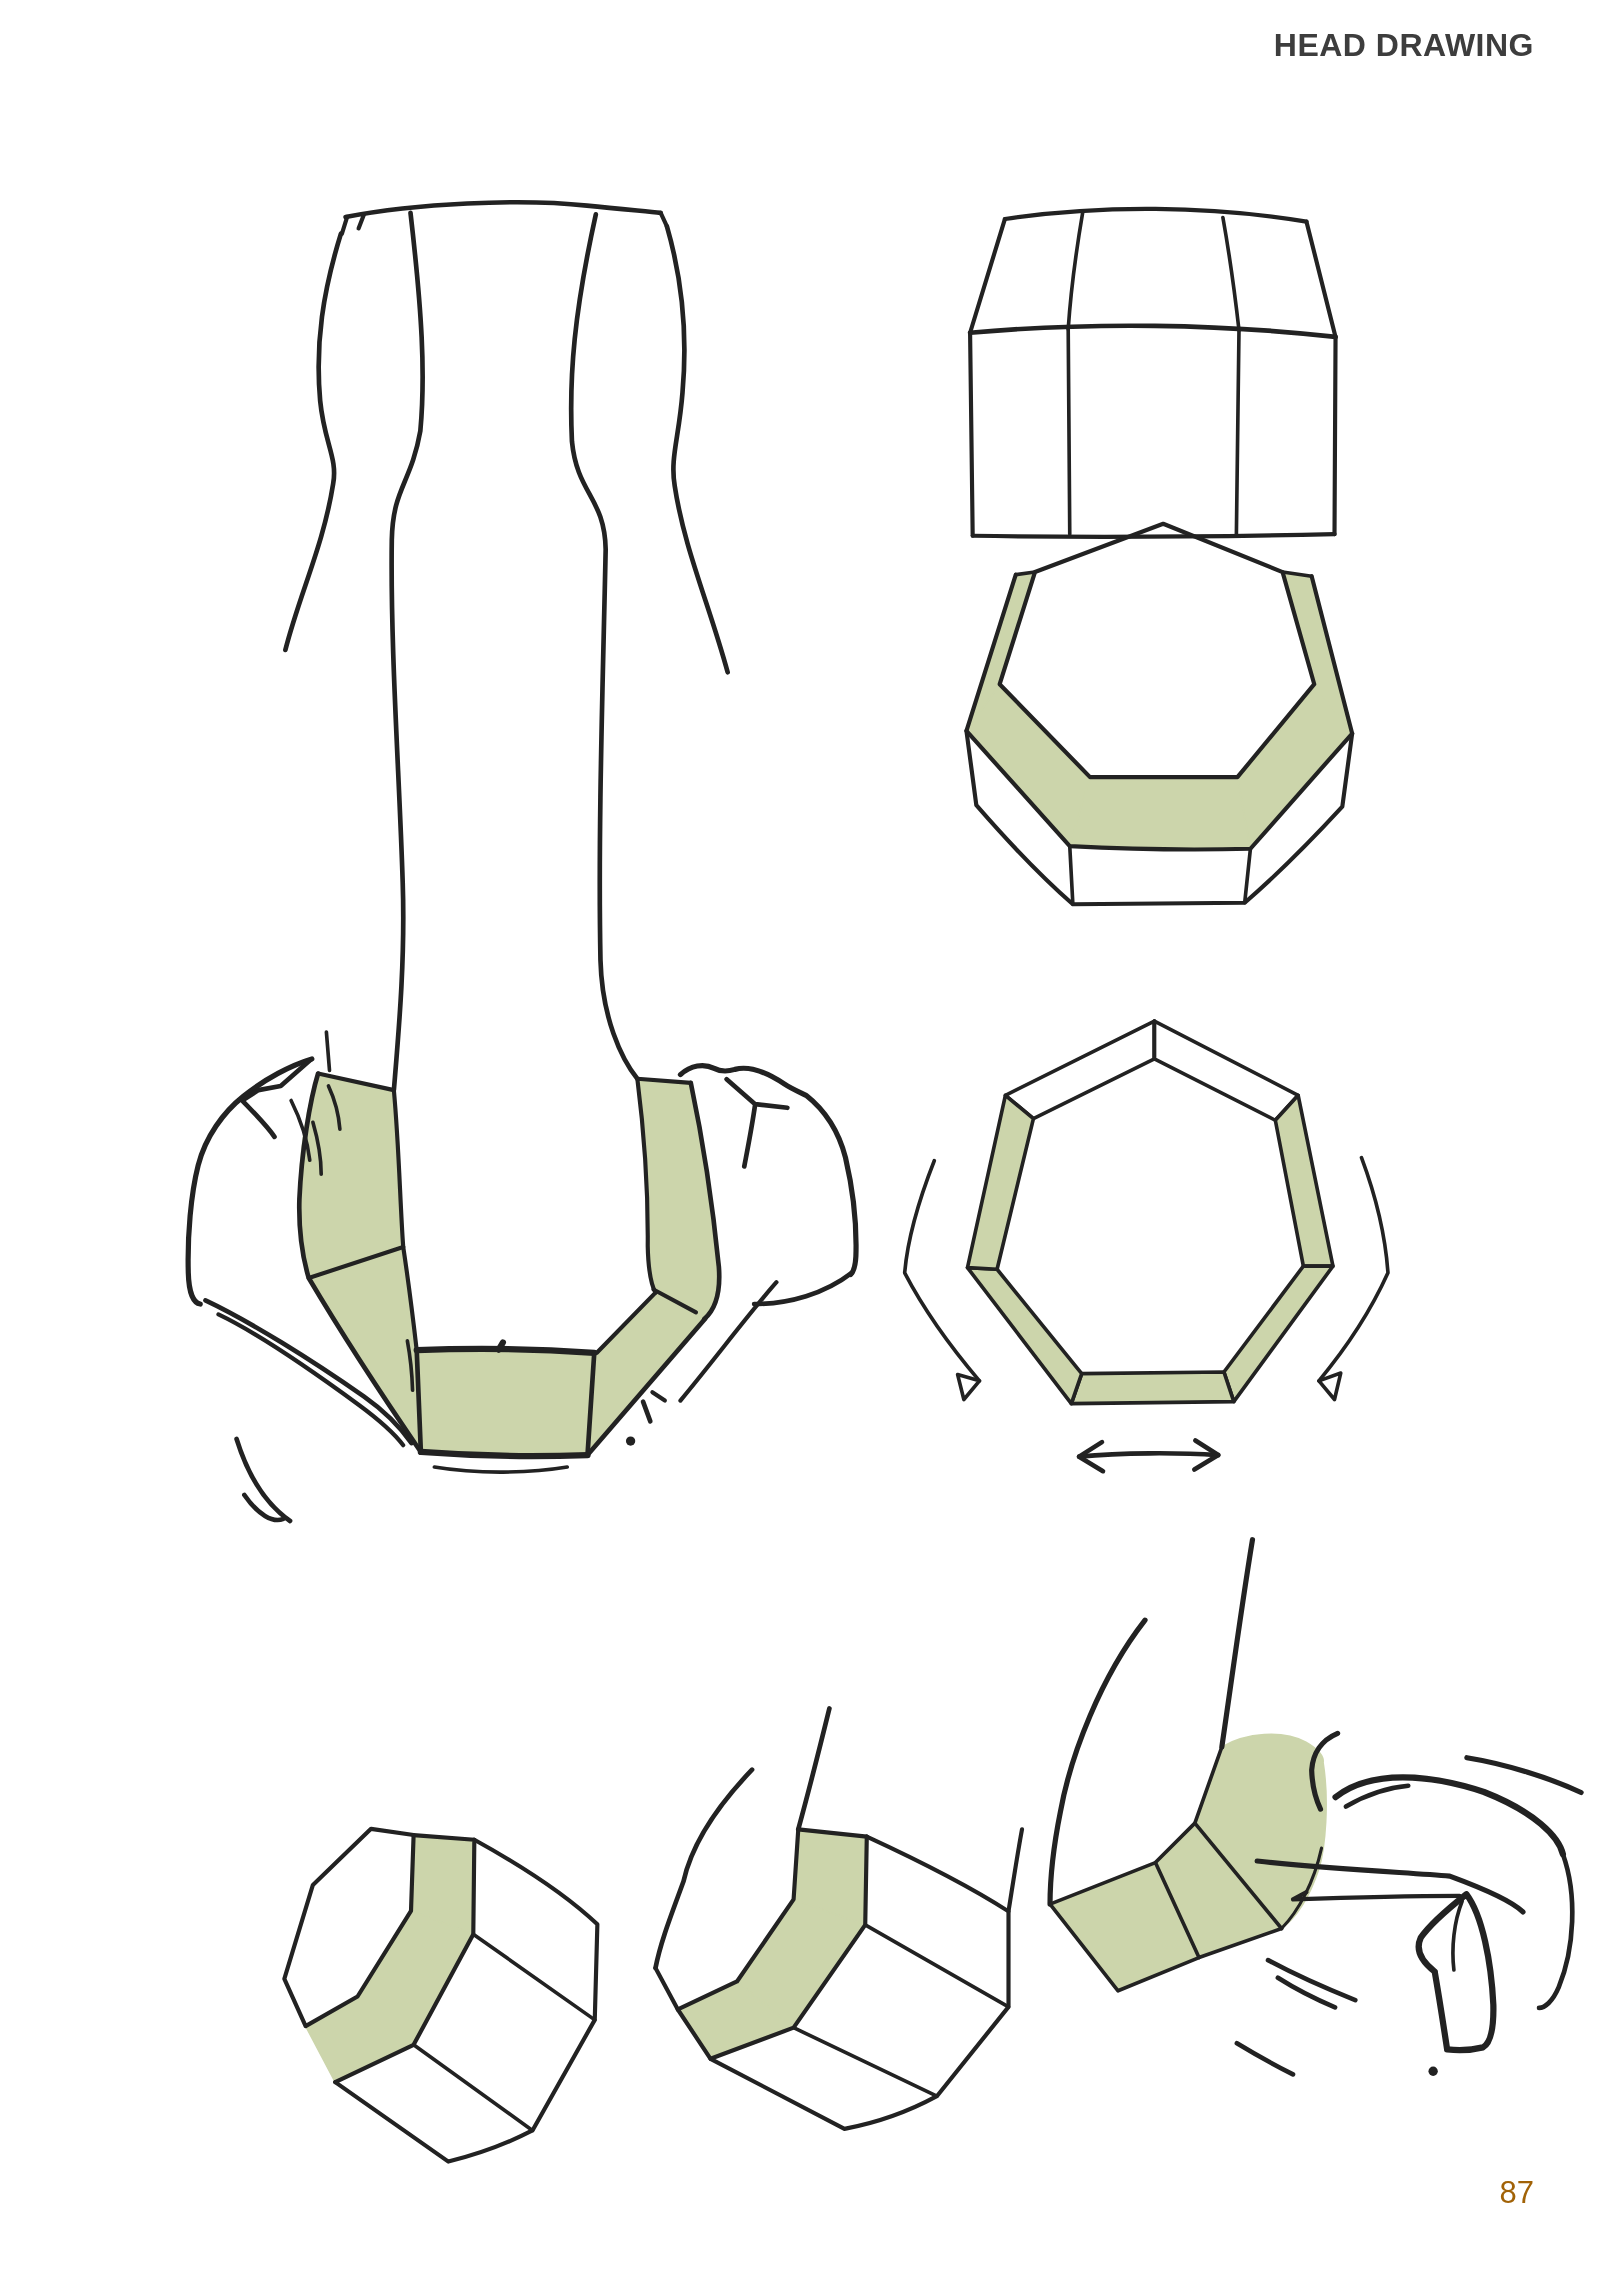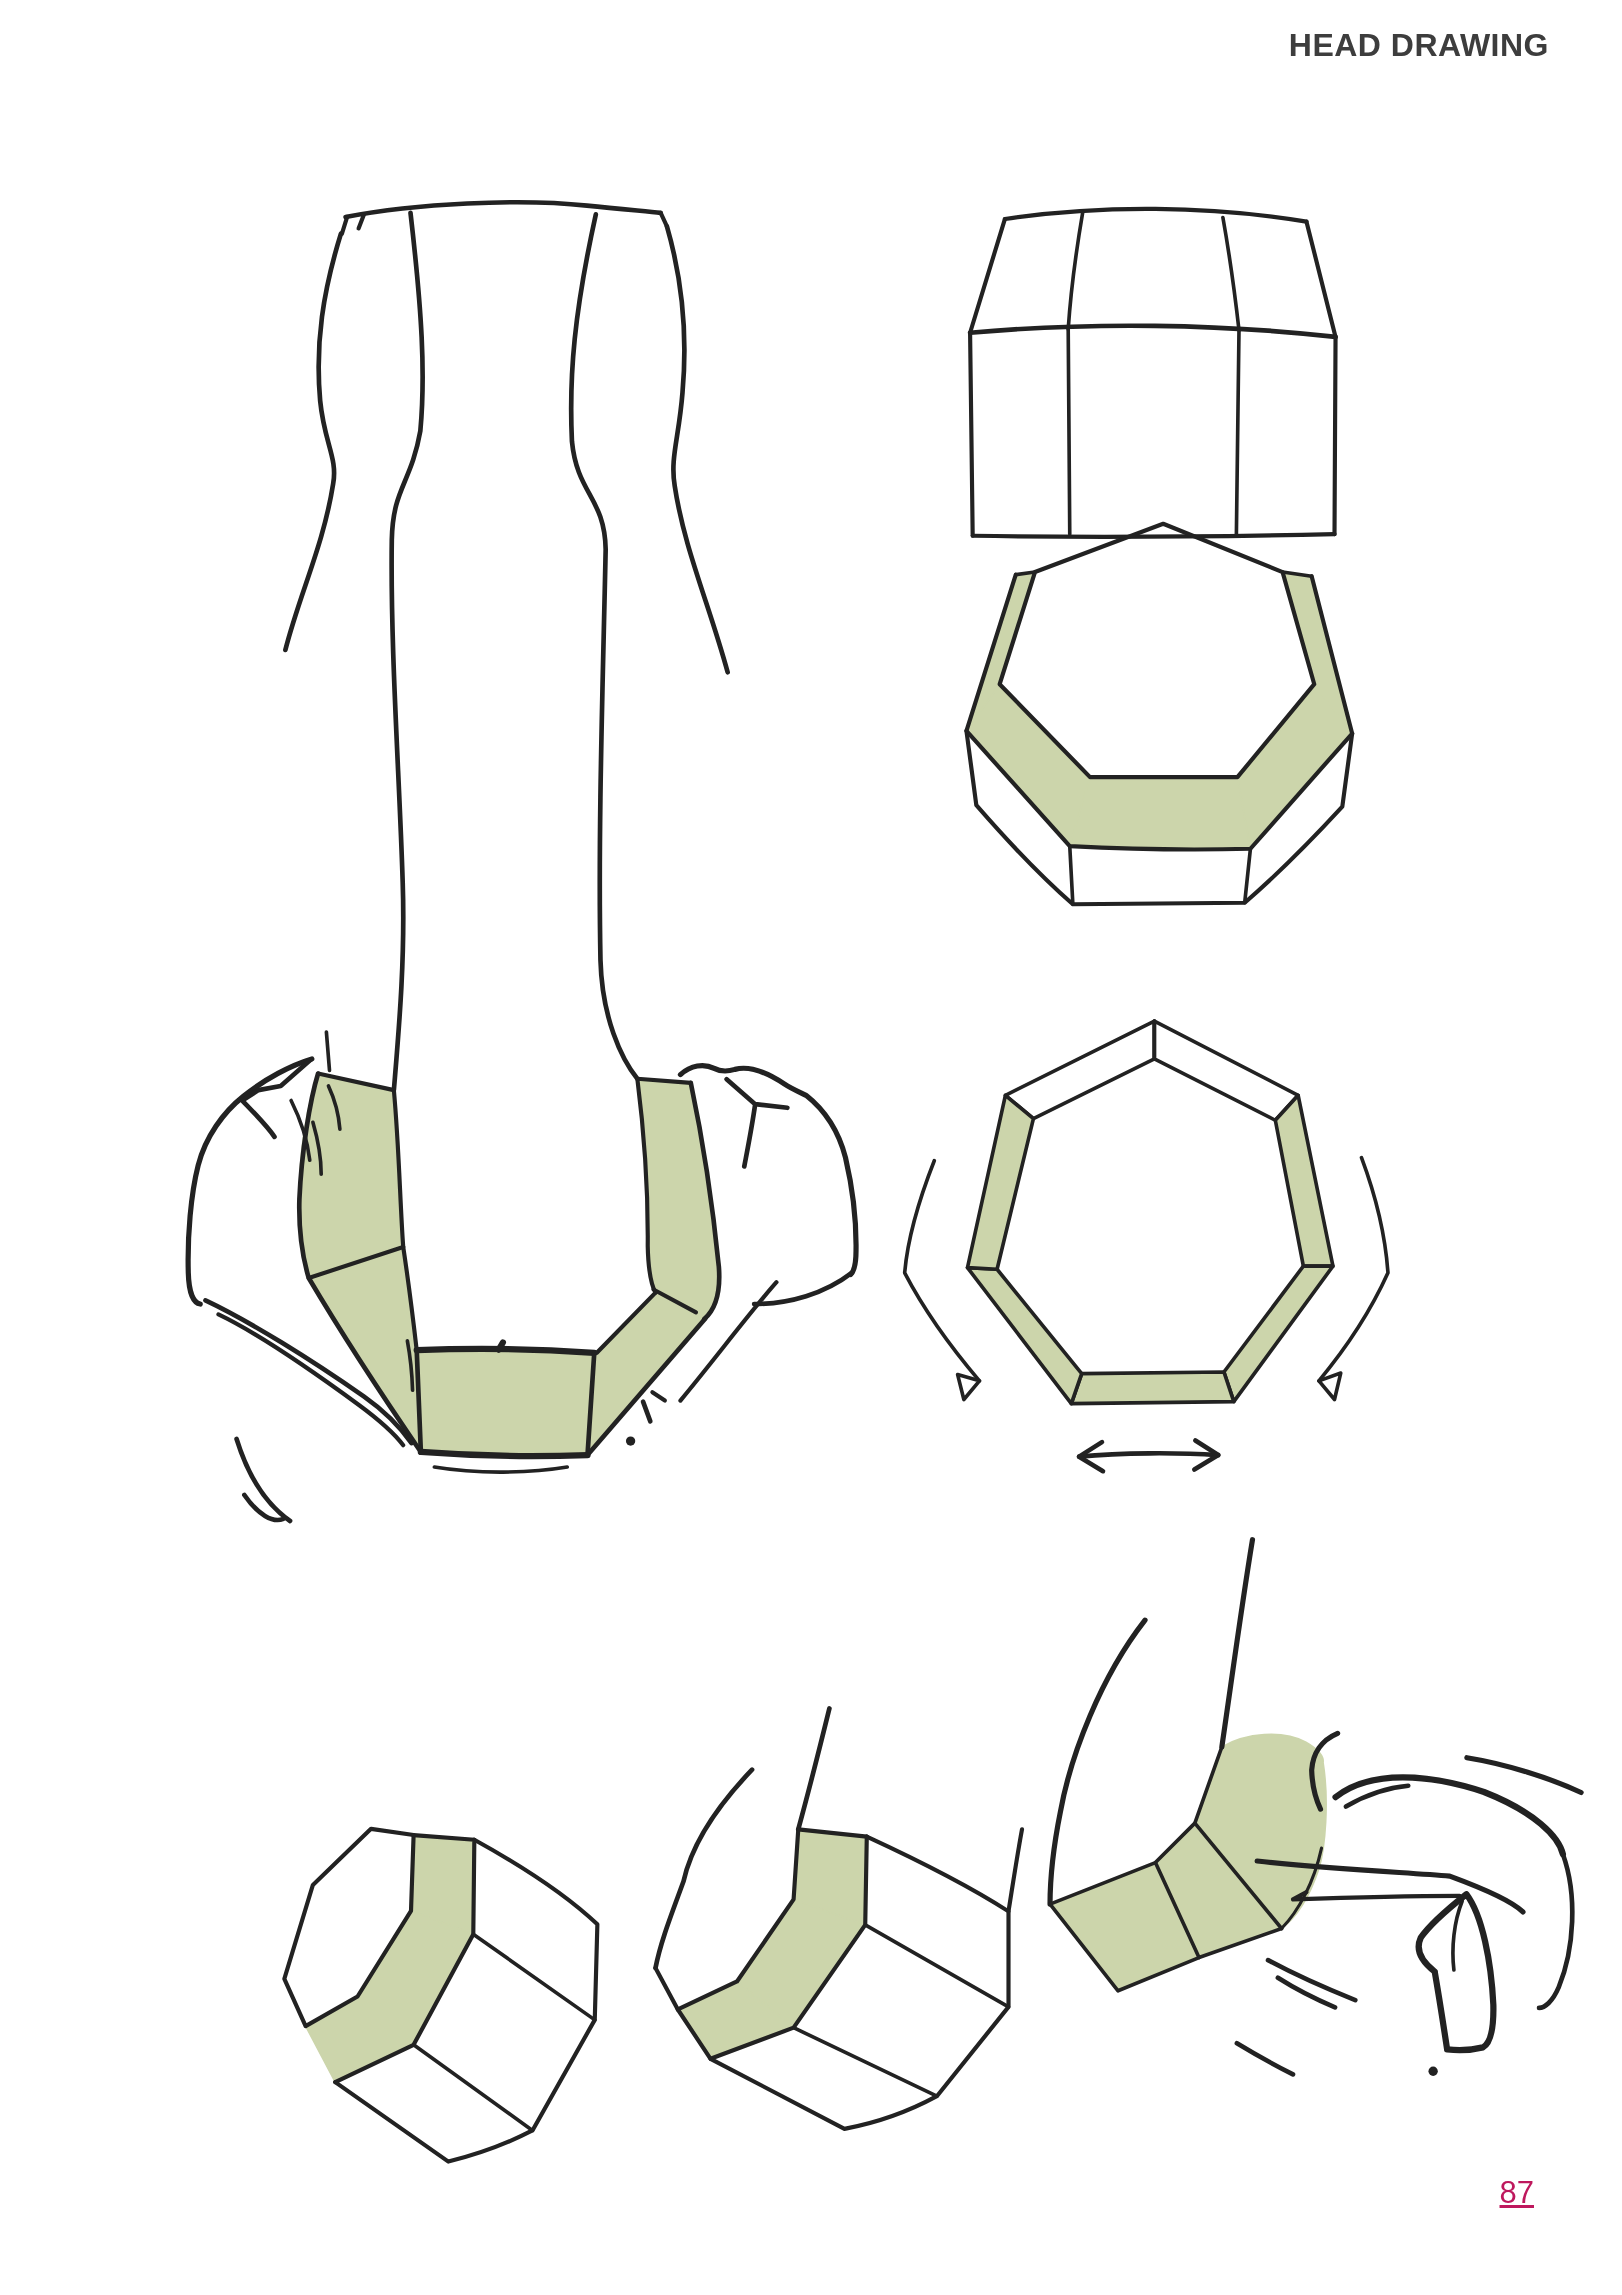--- a/index.html
+++ b/index.html
@@ -3,31 +3,31 @@
 <meta charset="utf-8">
 <style>
   html,body{margin:0;padding:0;}
   body{
     width:1623px;height:2295px;position:relative;
     background:var(--bg,#ffffff);
     font-family:"Liberation Sans", sans-serif;
     overflow:hidden;
   }
   .page-header{
-    position:absolute;top:27px;right:74px;
+    position:absolute;top:27px;right:89px;
     font-size:32px;font-weight:600;letter-spacing:0.5px;
     color:var(--text,#3d3d3d);
   }
   .caption{
     position:absolute;left:187px;top:1564px;width:779px;
     font-size:30px;line-height:1.75;color:var(--text,#3d3d3d);
   }
   .page-number{
     position:absolute;top:2175px;right:89px;
-    font-size:31px;color:#be185d;text-decoration:underline;
+    font-size:31px;color:#a16207;
   }
   svg.art{position:absolute;left:0;top:0;}
   .ink{stroke:var(--ink,#222);fill:none;stroke-linecap:round;stroke-linejoin:round;} .w6{stroke-width:6px;} .w7{stroke-width:7px;}
   .w8{stroke-width:8px;} .w9{stroke-width:9px;} .w10{stroke-width:10px;}
   .w12{stroke-width:12px;}
   .greenfill{fill:var(--green,#ccd5ab);stroke:var(--green,#ccd5ab);stroke-width:3px;stroke-linejoin:round;}
   .panel-green{fill:var(--green,#ccd5ab);stroke:var(--ink,#222);stroke-width:7px;stroke-linejoin:round;}
   .panel-white{fill:#ffffff;stroke:var(--ink,#222);stroke-width:7px;stroke-linejoin:round;}
   .dot{fill:var(--ink,#222);stroke:none;}
 </style>

